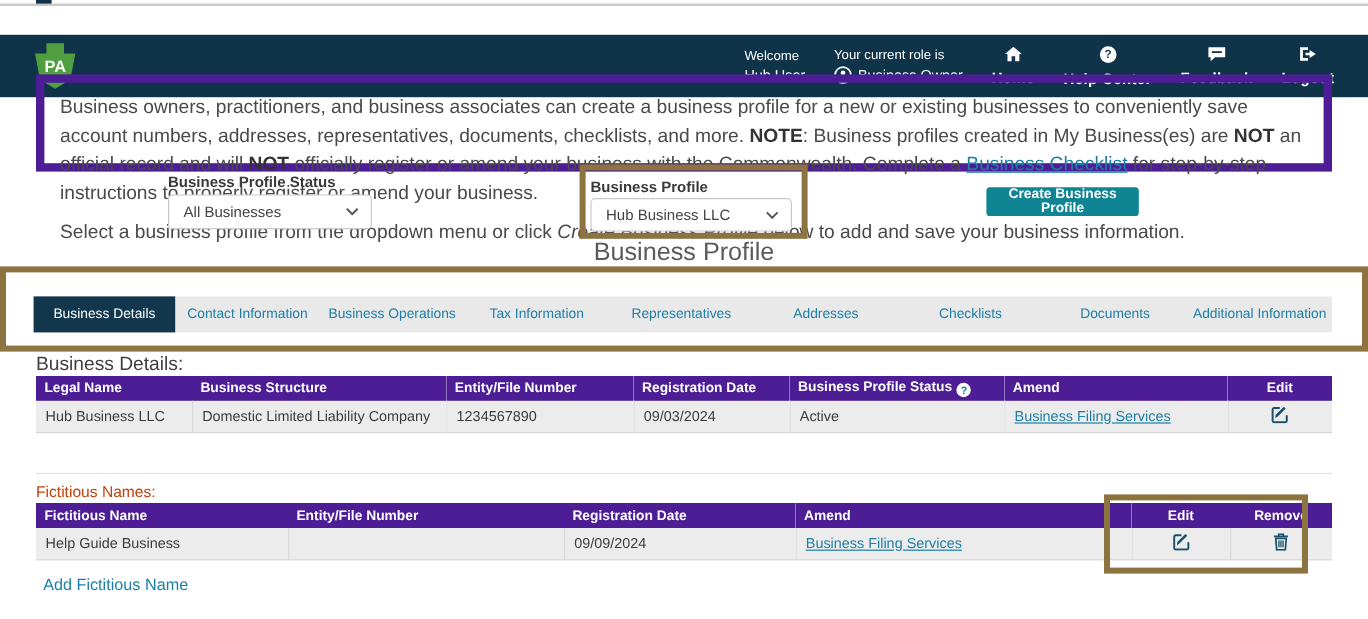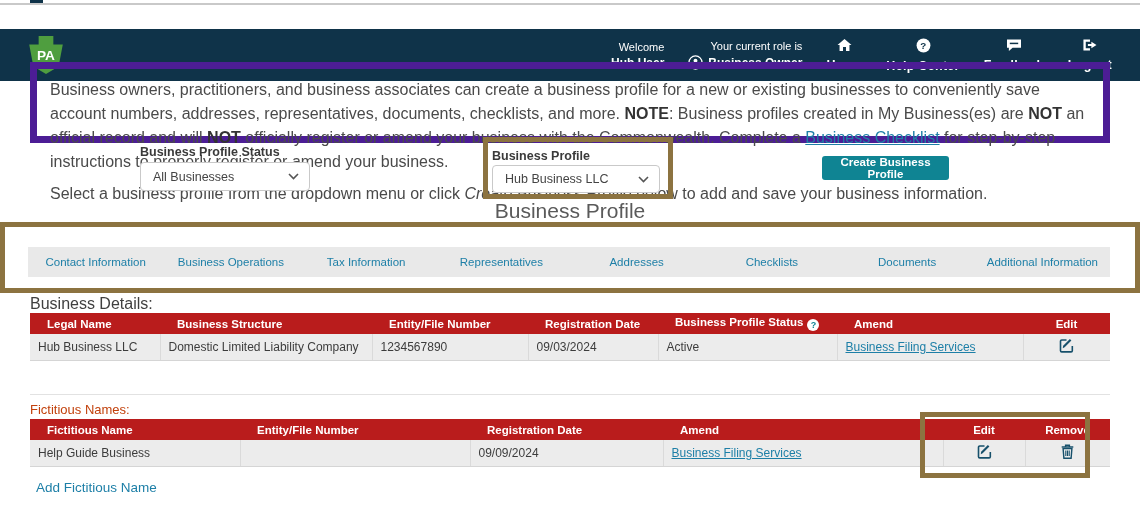--- a/index.html
+++ b/index.html
@@ -9,22 +9,22 @@
   
   .top-dash { position:absolute; left:30px; top:0; width:13px; height:4px; background:#0f3349; }
   .top-line { position:absolute; left:0; top:3px; width:100%; height:2px; background:#c9c9c9; }
 
   
   .header { position:absolute; left:0; top:5px; width:100%; height:52px; background:#0f3349; display:flex; align-items:center; padding:0 28px; color:#fff;margin-top:24px; }
   .logo { display:flex; align-items:center; gap:6px; }
   .logo-title { font-weight:bold; font-size:20px; line-height:1; letter-spacing:.3px; }
   .logo-sub { font-weight:bold; font-size:11.5px; line-height:1; margin-top:2px; letter-spacing:.2px; }
   .hdr-right { margin-left:auto; display:flex; align-items:center; gap:24px; }
-  .hdr-stack { display:flex; flex-direction:column; gap:3px; font-size:11px;align-items:flex-end; }
-  .hdr-stack .l2 { font-weight:bold; font-size:12px; display:flex; align-items:center; gap:5px; }
+  .hdr-stack { display:flex; flex-direction:column; gap:3px; font-size:11px; }
+  .hdr-stack .l2 { font-weight:normal; font-size:12px; display:flex; align-items:center; gap:5px; }
   .nav-item { display:flex; align-items:center; gap:6px; font-weight:bold; font-size:12.5px; letter-spacing:.3px; cursor:pointer;flex-direction:column; }
 
   
   .intro { position:absolute; left:30px; top:62px; width:1080px; height:81px; border:7px solid #4c1d95; padding:9px 13px; font-size:16px; color:#4a4a4a; line-height:1.5; }
   .intro p + p { margin-top:8px; }
   .intro b { color:#333; }
   .lnk { color:#1d7fa7; text-decoration:underline; cursor:pointer; }
 
   
   .ctl-label { position:absolute; font-size:12.5px; font-weight:bold; color:#3a3a3a; }
@@ -45,21 +45,21 @@
   .tab { flex:1; display:flex; align-items:center; justify-content:center; font-size:11.5px; color:#1d7fa7; cursor:pointer; text-align:center; }
   .tab.active { background:#12374d; color:#fff; flex:0 0 118px; }
 
   
   .sec-h1 { position:absolute; left:30px; top:295px; font-size:16px; color:#3f3f3f; }
   .sec-h2 { position:absolute; left:30px; top:402px; font-size:13px; color:#c2410c; }
   table { border-collapse:collapse; table-layout:fixed; width:1080px; }
   .tbl { position:absolute; left:30px; }
   .tbl-bd { top:313px; }
   .tbl-fn { top:419px; }
-  th { background:#b91c1c; color:#fff; font-size:11.5px; text-align:left; font-weight:bold; height:21px; padding:0 17px; white-space:nowrap; overflow:hidden; }
+  th { background:#4c1d95; color:#fff; font-size:11.5px; text-align:left; font-weight:bold; height:21px; padding:0 7px; white-space:nowrap; overflow:hidden; }
   td { background:#ececec; font-size:12px; color:#3c3c3c; height:26px; padding:0 8px; border-right:1px solid #dadada; border-bottom:1px solid #d5d5d5; white-space:nowrap; overflow:hidden; }
   td:last-child { border-right:none; }
   td.ctr, th.ctr { text-align:center; }
   .q-icon { display:inline-block; width:12px; height:12px; border-radius:50%; background:#fff; color:#0f8493; font-size:9px; font-weight:bold; text-align:center; line-height:12px; margin-left:4px; vertical-align:-2px; }
   .divider { position:absolute; left:30px; top:394px; width:1080px; height:1px; background:#e2e2e2; }
   .add-link { position:absolute; left:36px; top:480px; font-size:13.5px; color:#1d7fa7; cursor:pointer; }
   .icon-btn { cursor:pointer; display:inline-block; vertical-align:middle; }
 </style>
 </head>
 <body>
@@ -141,20 +141,21 @@
     <svg class="chev" width="11" height="7" viewBox="0 0 11 7">
       <polyline points="1,1 5.5,5.5 10,1" stroke="#555" stroke-width="1.6" fill="none"></polyline>
     </svg>
   </div>
 
   <button class="btn-create">Create Business Profile</button>
 
   <div class="page-title">Business Profile</div>
 
   <div class="tab-strip">
+    <div class="tab active">Business Details</div>
     <div class="tab">Contact Information</div>
     <div class="tab">Business Operations</div>
     <div class="tab">Tax Information</div>
     <div class="tab">Representatives</div>
     <div class="tab">Addresses</div>
     <div class="tab">Checklists</div>
     <div class="tab">Documents</div>
     <div class="tab">Additional Information</div>
   </div>
 

